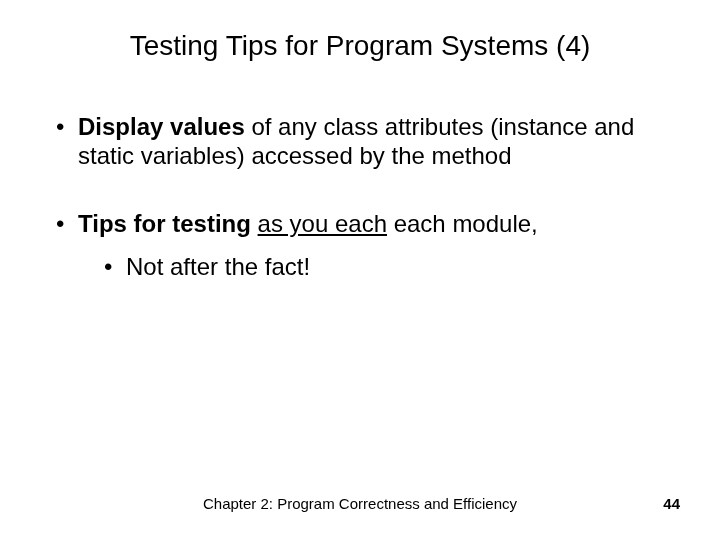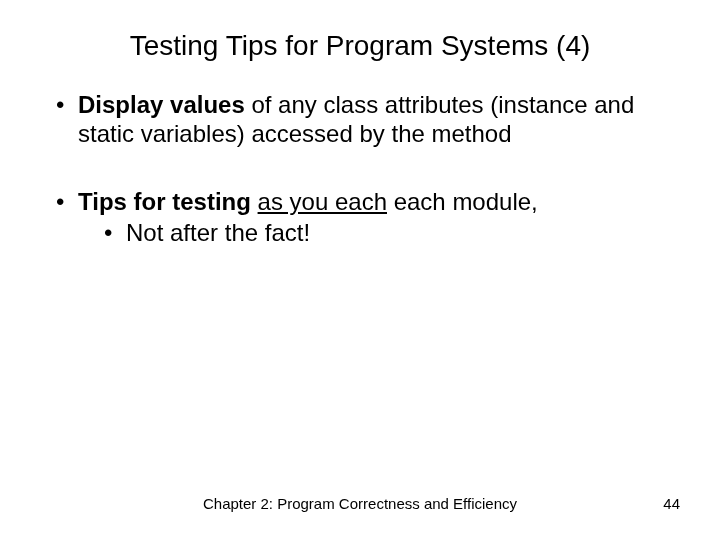--- a/index.html
+++ b/index.html
@@ -15,21 +15,21 @@
     .slide {
       width: 100%;
       height: 100%;
       padding: 30px 40px 40px 40px;
       position: relative;
     }
     .title {
       text-align: center;
       font-size: 28px;
       font-weight: normal;
-      margin-bottom: 28px;
+      margin-bottom: 50px;
     }
     .content {
       padding-left: 10px;
     }
     ul.outer {
       list-style: none;
       padding-left: 0;
     }
     ul.outer > li {
       position: relative;
@@ -41,21 +41,21 @@
     ul.outer > li::before {
       content: "•";
       position: absolute;
       left: 6px;
       top: 0;
       font-size: 24px;
     }
     ul.inner {
       list-style: none;
       padding-left: 22px;
-      margin-top: 2px;
+      margin-top: 14px;
     }
     ul.inner > li {
       position: relative;
       padding-left: 26px;
       font-size: 24px;
       line-height: 1.22;
     }
     ul.inner > li::before {
       content: "•";
       position: absolute;
@@ -78,20 +78,21 @@
       align-items: flex-start;
       font-size: 15px;
     }
     .footer-center {
       position: absolute;
       left: 50%;
       transform: translateX(-50%);
     }
     .footer-right {
       margin-left: auto;
+      font-weight: bold;
     }
   </style>
 </head>
 <body>
 
 <div class="slide">
   <h1 class="title">Testing Tips for Program Systems (4)</h1>
 
   <div class="content">
     <ul class="outer">

